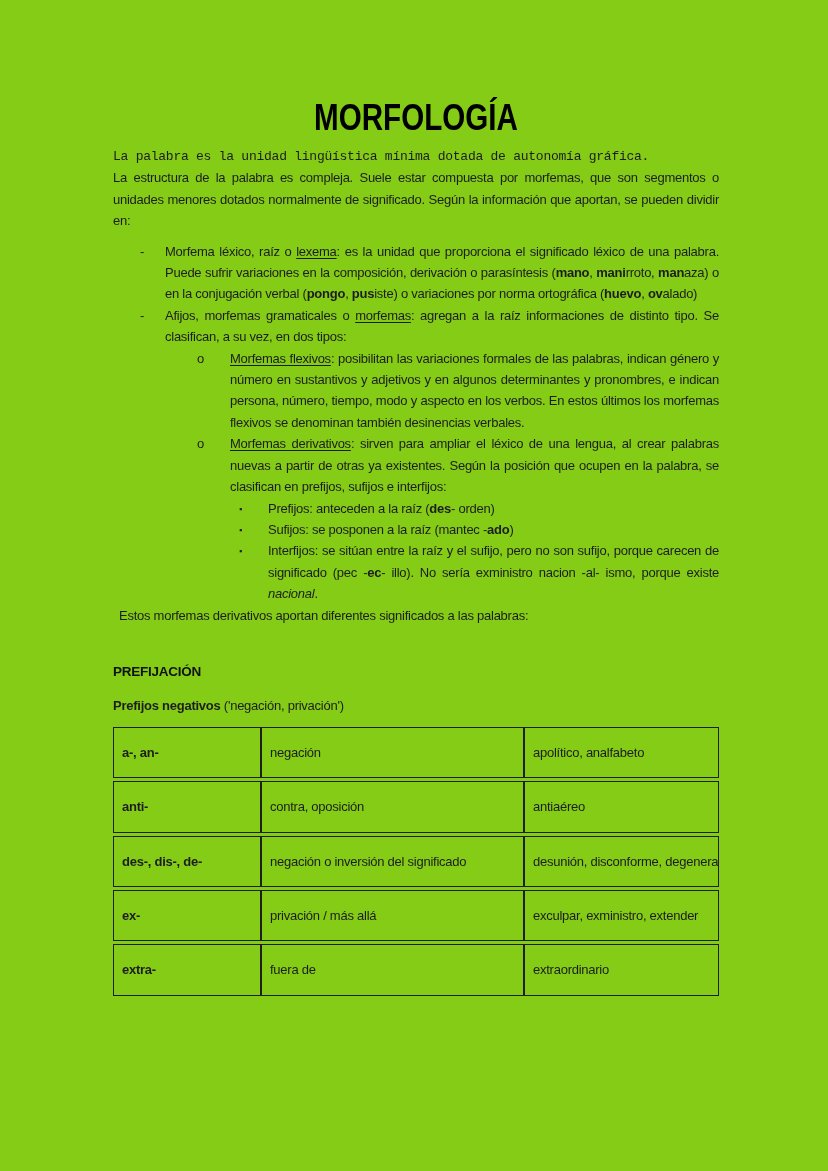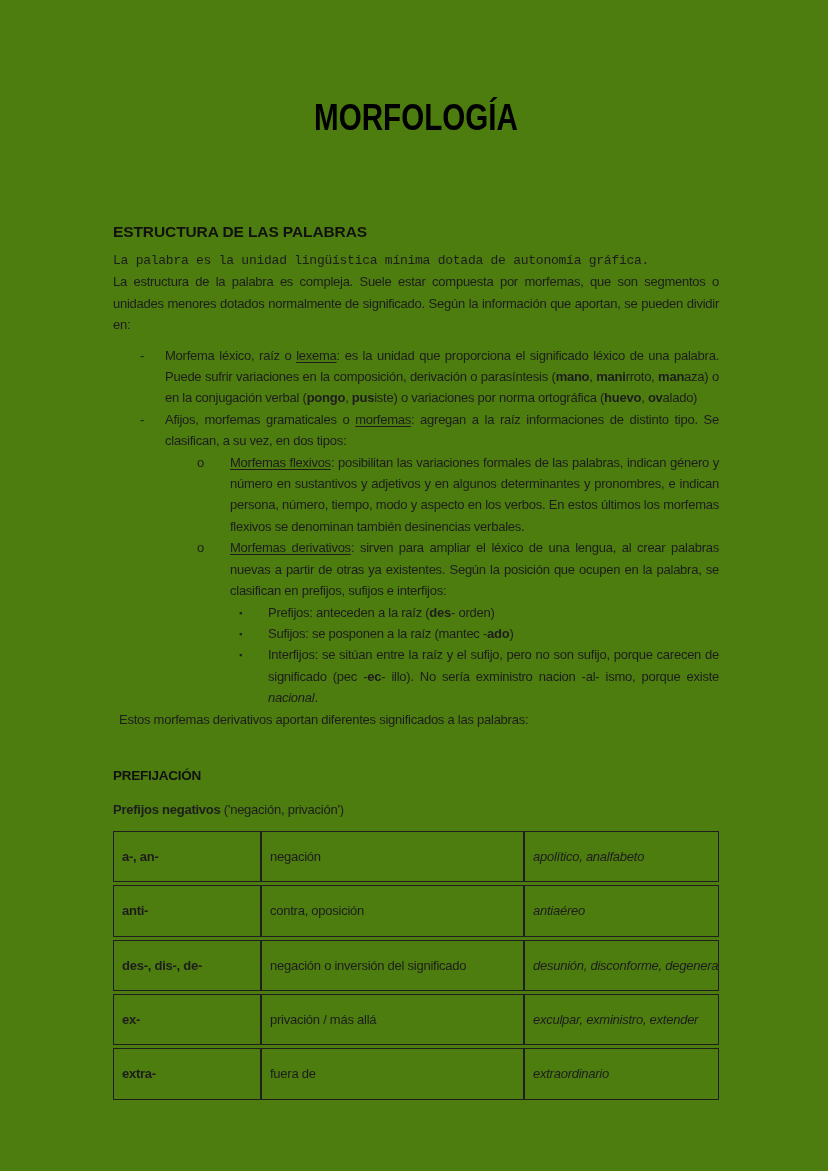--- a/index.html
+++ b/index.html
@@ -1,21 +1,21 @@
 <!DOCTYPE html>
 <html><head>
 <meta charset="utf-8">
 <style>
   html,body{margin:0;padding:0;background:#ffffff;}
   body{
     width:828px;height:1171px;
     font-family:"Liberation Sans","DejaVu Sans",sans-serif;
     color:#1d1d1d;
   }
-  .page{position:relative;width:828px;height:1171px;overflow:hidden;background:#4d7c0f;}
+  .page{position:relative;width:828px;height:1171px;overflow:hidden;background:#84cc16;}
   .content{
     position:absolute;left:113px;top:0;width:606px;
     font-size:13px;line-height:21.4px;letter-spacing:-0.25px;
     padding-top:97px;
   }
   .doc-title{
     margin:0;font-size:37px;line-height:42px;font-weight:700;color:#000;
     text-align:center;transform:scaleX(0.8);transform-origin:50% 50%;
     letter-spacing:0px;white-space:nowrap;
   }
@@ -42,31 +42,30 @@
     width:100%;margin-top:7px;
     border-collapse:separate;border-spacing:0 3px;table-layout:fixed;
   }
   .prefix-table td{
     border:1.5px solid #1f1f1f;
     height:21px;padding:14px 8px;vertical-align:middle;
     font-size:13px;white-space:nowrap;overflow:hidden;
   }
   .col-prefix{width:130px;font-weight:700;}
   .col-meaning{width:245px;}
-  .col-examples{font-style:italic;}
+  .col-examples{}
 </style>
 </head>
 <body>
 
 <div class="page">
   <div class="content">
 
     <h1 class="doc-title">MORFOLOGÍA</h1>
 
-    <h2 class="section-heading">ESTRUCTURA DE LAS PALABRAS</h2>
 
     <p class="p-intro"><span>La palabra es la unidad lingüística mínima dotada de autonomía gráfica.</span></p>
 
     <p class="p-structure"><span>La estructura de la palabra es compleja. Suele estar compuesta por morfemas, que son segmentos o unidades menores dotados normalmente de significado. Según la información que aportan, se pueden dividir en:</span></p>
 
     <div class="doc-list">
 
       <div class="li l1">
         <span class="marker">-</span>
         <span><span>Morfema léxico, raíz o </span><span class="u">lexema</span><span>: es la unidad que proporciona el significado léxico de una palabra. Puede sufrir variaciones en la composición, derivación o parasíntesis (</span><span class="b">mano</span><span>, </span><span class="b">mani</span><span>rroto, </span><span class="b">man</span><span>aza) o en la conjugación verbal (</span><span class="b">pongo</span><span>, </span><span class="b">pus</span><span>iste) o variaciones por norma ortográfica (</span><span class="b">huevo</span><span>, </span><span class="b">ov</span><span>alado)</span></span>

